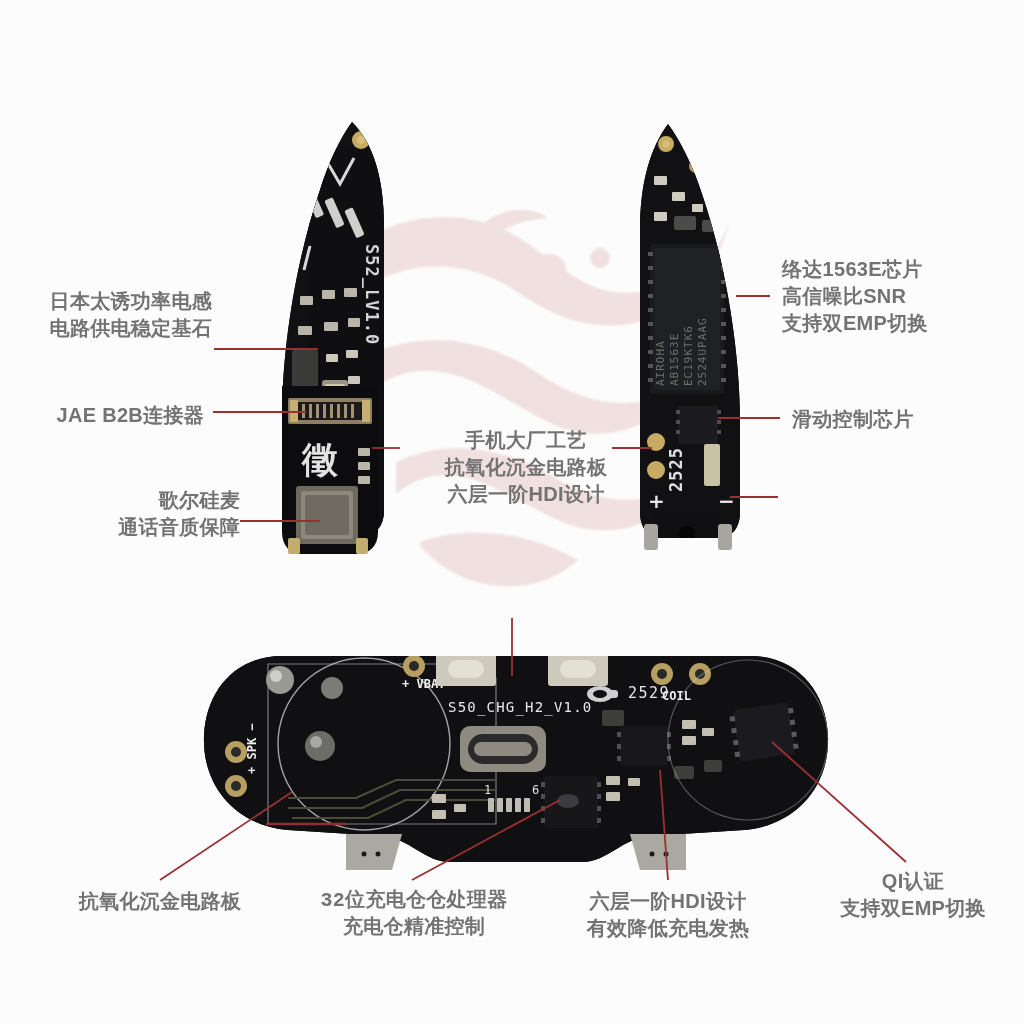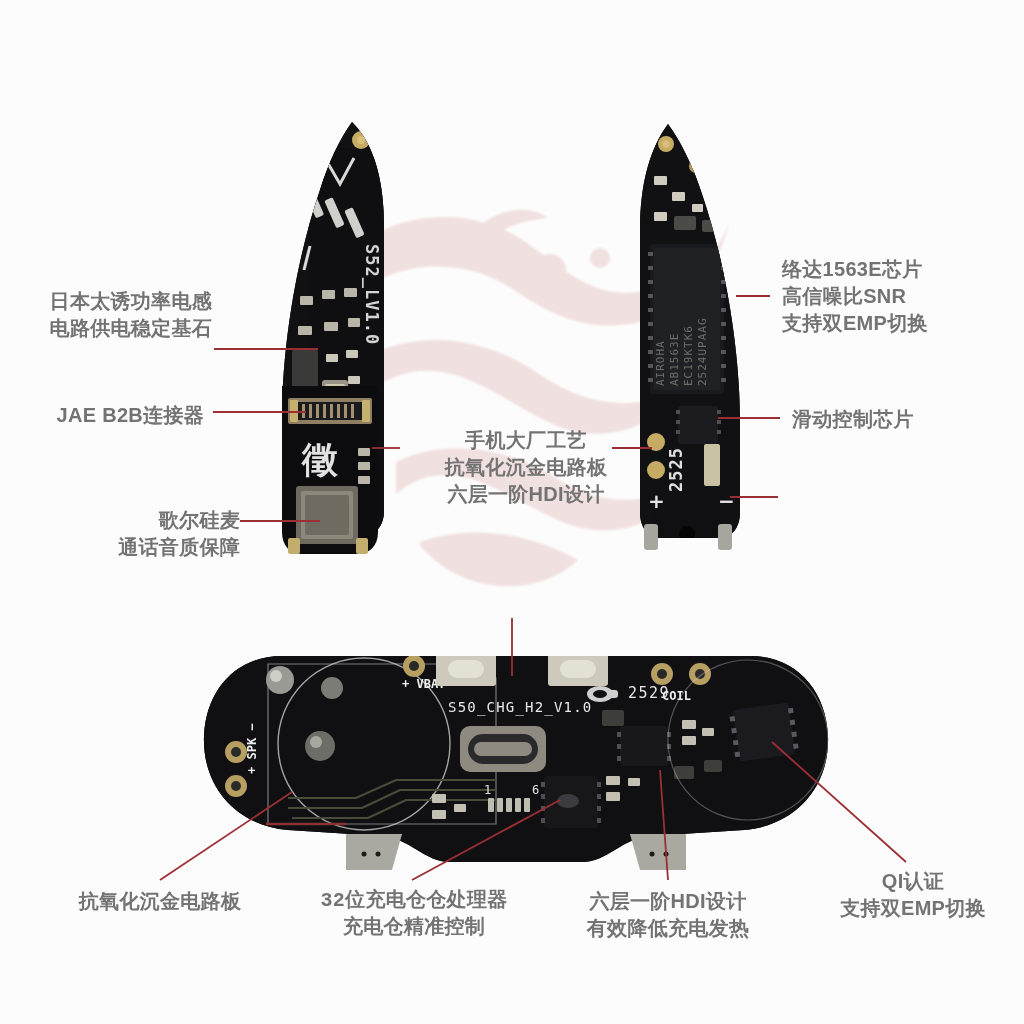--- a/index.html
+++ b/index.html
@@ -420,21 +420,21 @@
       <line x1="668" y1="880" x2="660" y2="770"></line>
       <line x1="906" y1="862" x2="772" y2="742"></line>
     </g>
   </svg>
 
   <div class="label r" style="right:812px;top:288px;">日本太诱功率电感
 电路供电稳定基石</div>
 
   <div class="label r" style="right:820px;top:402px;">JAE B2B连接器</div>
 
-  <div class="label r" style="right:784px;top:487px;margin-top:20px;">歌尔硅麦
+  <div class="label r" style="right:784px;top:487px;">歌尔硅麦
 通话音质保障</div>
 
   <div class="label c" style="left:436px;top:427px;width:180px;">手机大厂工艺
 抗氧化沉金电路板
 六层一阶HDI设计</div>
 
   <div class="label l" style="left:782px;top:256px;">络达1563E芯片
 高信噪比SNR
 支持双EMP切换</div>
 

